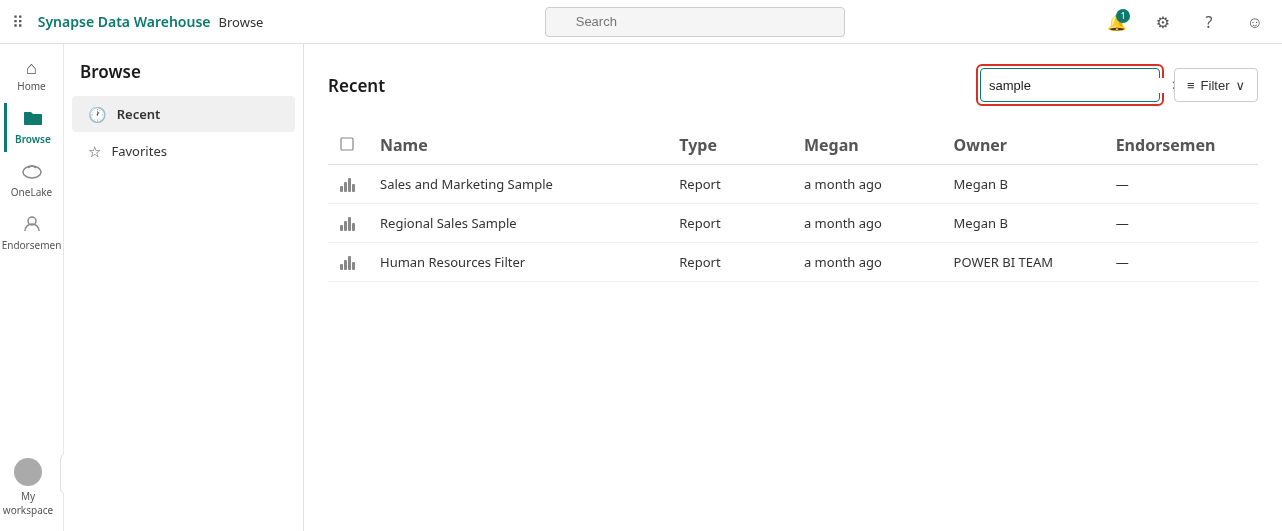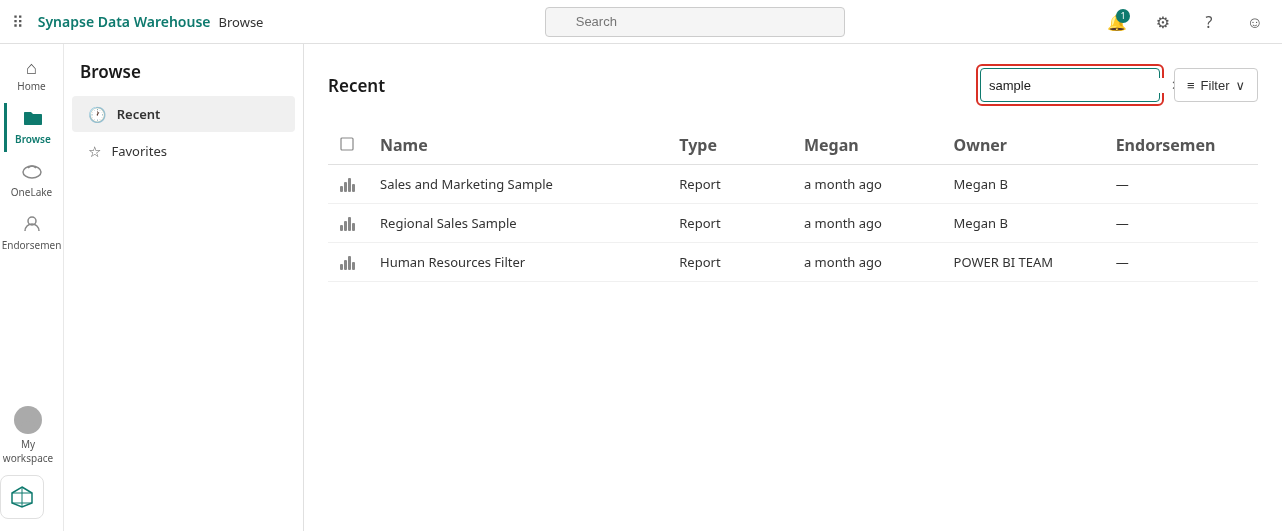--- a/index.html
+++ b/index.html
@@ -151,21 +151,20 @@
       font-size: 18px;
       line-height: 1;
     }
     .sidebar-icon-item .icon-label {
       font-size: 10px;
     }
     .sidebar-bottom {
       margin-top: auto;
       margin-bottom: 8px;
       display: flex;
-      flex-direction: column;
       gap: 4px;
       width: 100%;
     }
     .avatar-circle {
       width: 28px;
       height: 28px;
       border-radius: 50%;
       background: #aaa;
       display: flex;
       align-items: center;

